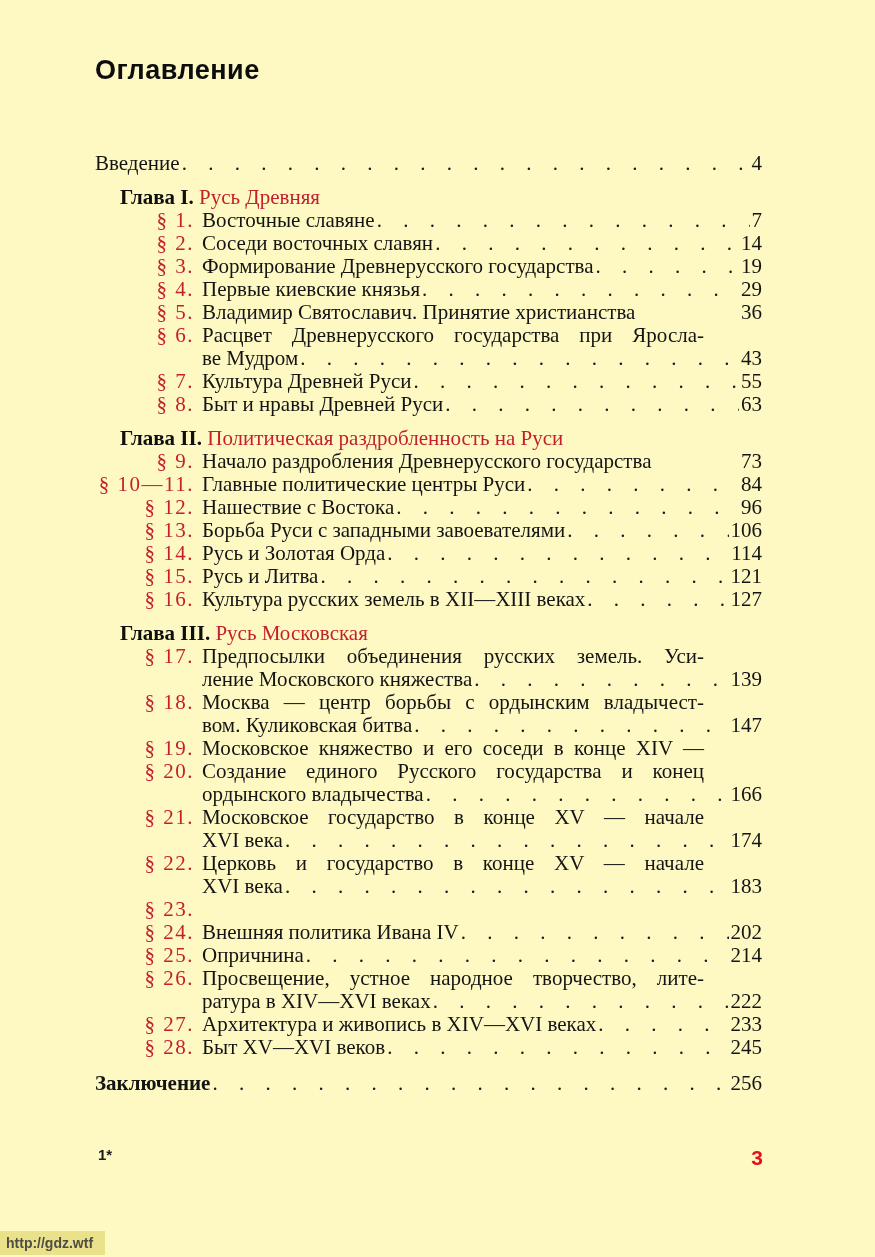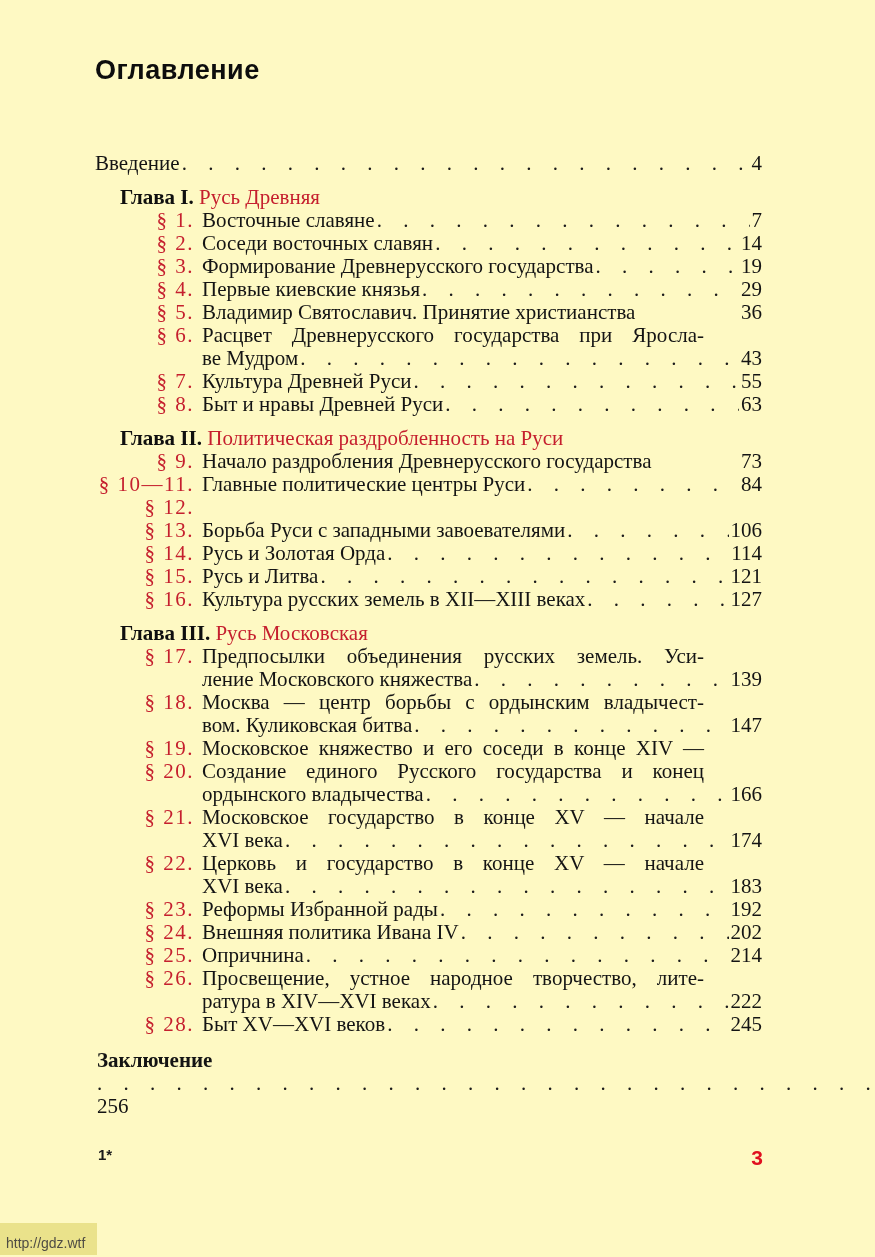--- a/index.html
+++ b/index.html
@@ -27,21 +27,21 @@
   .toc {
     position: absolute;
     left: 95px;
     top: 152px;
     width: 667px;
     font-size: 21px;
     line-height: 23px;
   }
   .row { display: flex; align-items: baseline; }
   .intro-row { margin-bottom: 5px; }
-  .conclusion-row { margin-top: 13px; flex-direction: column; }
+  .conclusion-row { margin-top: 13px; }
   .conclusion-row .simple-label { font-weight: bold; }
   .simple-label { white-space: nowrap; }
   .chapter { margin-top: 11px; }
   .chapter-heading { margin-left: 25px; white-space: nowrap; }
   .ch-label { font-weight: bold; color: #0f0f0f; }
   .ch-title { color: var(--red); }
   .entry { display: flex; align-items: flex-start; }
   .entry-label {
     flex: 0 0 107px;
     display: flex;
@@ -86,21 +86,22 @@
   .footnote-mark { font-size: 15px; font-weight: bold; color: #1a1a1a; }
   .folio { font-size: 21px; font-weight: bold; color: #e0101f; }
   .watermark {
     position: absolute;
     left: 0;
     bottom: 2px;
     background: #eae28b;
     color: #4f4c44;
     font-family: "Liberation Sans", sans-serif;
     font-size: 14px;
-    padding: 12px 12px 4px 6px;
+    padding: 4px 12px 4px 6px;
+    font-weight: bold;
   }
 </style>
 </head>
 <body>
 
 <div class="page">
 
   <h1 class="page-title">Оглавление</h1>
 
   <div class="toc">
@@ -213,20 +214,27 @@
             <div class="entry-body">
               <div class="flexline">
                 <span class="etext">Главные политические центры Руси</span>
                 <span class="leader"></span>
                 <span class="pagenum">84</span>
               </div>
             </div>
           </div>
           <div class="entry">
             <span class="entry-label">§ 12.</span>
+            <div class="entry-body">
+              <div class="flexline">
+                <span class="etext">Нашествие с Востока</span>
+                <span class="leader"></span>
+                <span class="pagenum">96</span>
+              </div>
+            </div>
           </div>
           <div class="entry">
             <span class="entry-label">§ 13.</span>
             <div class="entry-body">
               <div class="flexline">
                 <span class="etext">Борьба Руси с западными завоевателями</span>
                 <span class="leader"></span>
                 <span class="pagenum">106</span>
               </div>
             </div>
@@ -320,27 +328,20 @@
               <div class="jline">Церковь и государство в конце XV — начале</div>
               <div class="flexline">
                 <span class="etext">XVI века</span>
                 <span class="leader"></span>
                 <span class="pagenum">183</span>
               </div>
             </div>
           </div>
           <div class="entry">
             <span class="entry-label">§ 23.</span>
-            <div class="entry-body">
-              <div class="flexline">
-                <span class="etext">Реформы Избранной рады</span>
-                <span class="leader"></span>
-                <span class="pagenum">192</span>
-              </div>
-            </div>
           </div>
           <div class="entry">
             <span class="entry-label">§ 24.</span>
             <div class="entry-body">
               <div class="flexline">
                 <span class="etext">Внешняя политика Ивана IV</span>
                 <span class="leader"></span>
                 <span class="pagenum">202</span>
               </div>
             </div>
@@ -356,20 +357,30 @@
             </div>
           </div>
           <div class="entry">
             <span class="entry-label">§ 26.</span>
             <div class="entry-body">
               <div class="jline">Просвещение, устное народное творчество, лите-</div>
               <div class="flexline">
                 <span class="etext">ратура в XIV—XVI веках</span>
                 <span class="leader"></span>
                 <span class="pagenum">222</span>
+              </div>
+            </div>
+          </div>
+          <div class="entry">
+            <span class="entry-label">§ 27.</span>
+            <div class="entry-body">
+              <div class="flexline">
+                <span class="etext">Архитектура и живопись в XIV—XVI веках</span>
+                <span class="leader"></span>
+                <span class="pagenum">233</span>
               </div>
             </div>
           </div>
           <div class="entry">
             <span class="entry-label">§ 28.</span>
             <div class="entry-body">
               <div class="flexline">
                 <span class="etext">Быт XV—XVI веков</span>
                 <span class="leader"></span>
                 <span class="pagenum">245</span>

